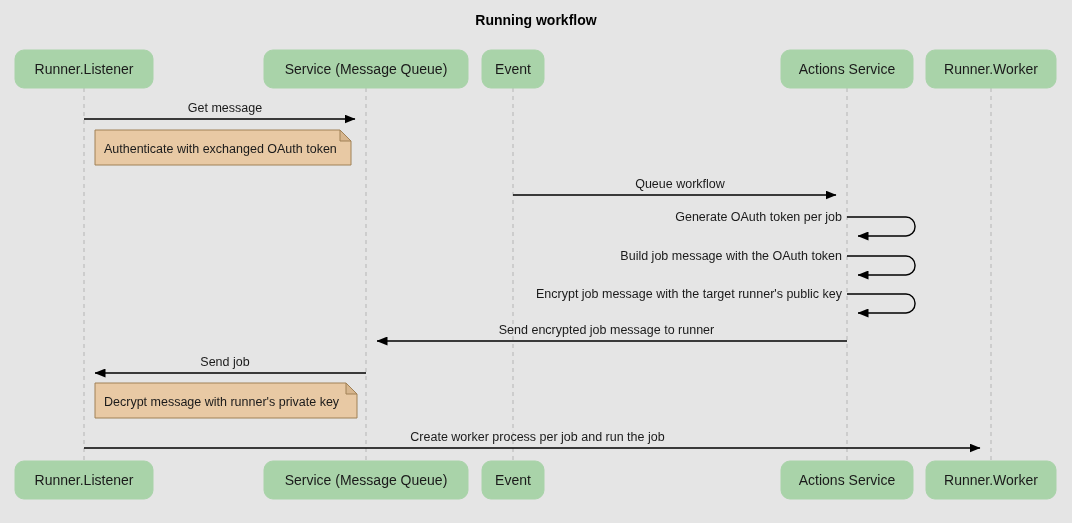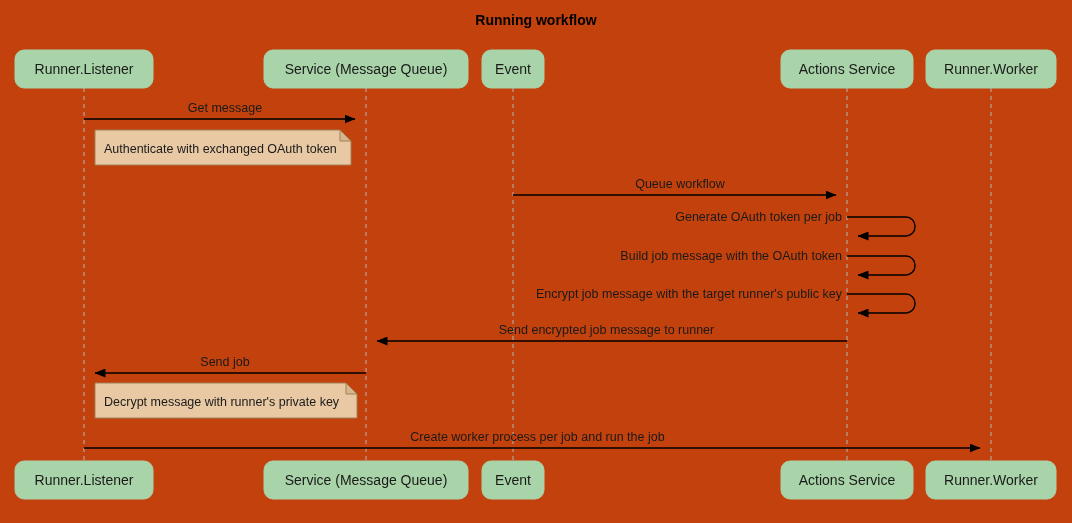--- a/index.html
+++ b/index.html
@@ -4,21 +4,21 @@
 <style>
   html, body {
     margin: 0;
     padding: 0;
     background: #ffffff;
   }
   #canvas {
     position: relative;
     width: 1072px;
     height: 523px;
-    background: #c2410c;
+    background: #e5e5e5;
     font-family: "Liberation Sans", sans-serif;
     overflow: hidden;
   }
   #diagram-svg {
     position: absolute;
     left: 0;
     top: 0;
     width: 1072px;
     height: 523px;
   }

